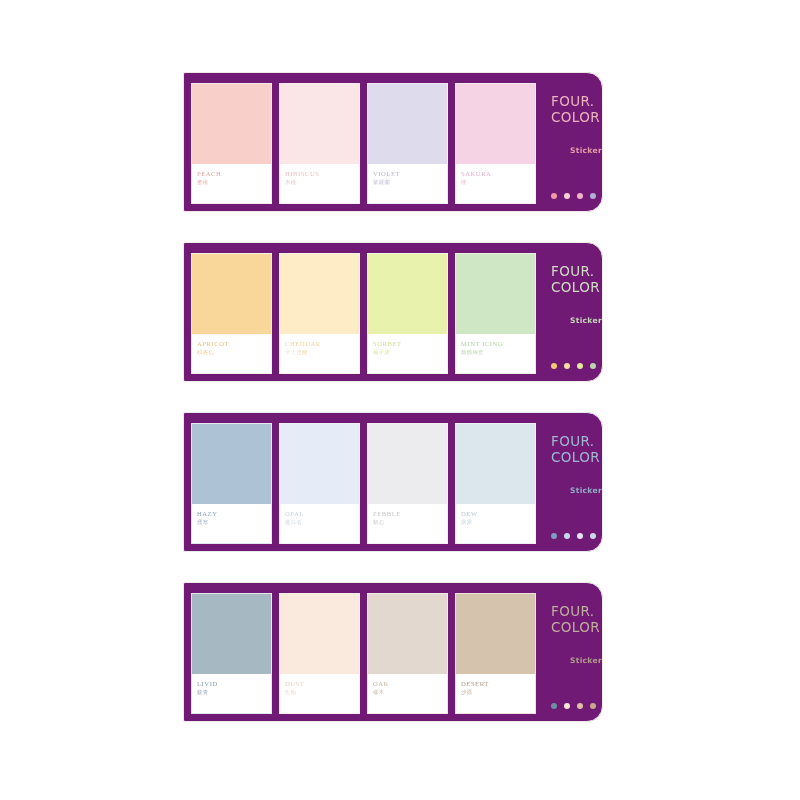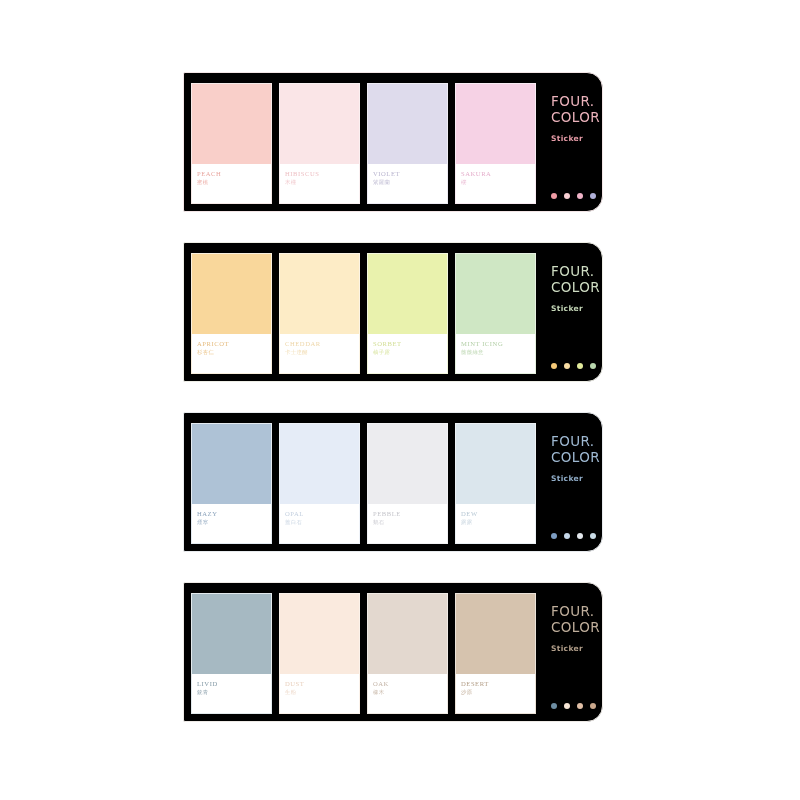--- a/index.html
+++ b/index.html
@@ -19,21 +19,21 @@
     width: 800px;
     height: 800px;
   }
 
   
   .card {
     position: absolute;
     left: 183px;
     width: 420px;
     height: 140px;
-    background: #000000;
+    background: #701a75;
     border: 1px solid #eceaea;
     border-top-right-radius: 16px;
     border-bottom-right-radius: 16px;
     border-top-left-radius: 2px;
     border-bottom-left-radius: 2px;
     box-sizing: border-box;
   }
 
   .card-inner {
     position: absolute;
@@ -107,21 +107,22 @@
     font-weight: 400;
     line-height: 1.22;
     letter-spacing: 0.4px;
   }
 
   .brand-sub {
     font-family: "DejaVu Sans", sans-serif;
     font-size: 7.6px;
     font-weight: 700;
     letter-spacing: 0.3px;
-    margin-top: 8px;
+    margin-top: 20px;
+    text-align: right;
   }
 
   .dots {
     position: absolute;
     left: 15px;
     bottom: 12px;
     display: flex;
     gap: 7px;
   }
 

